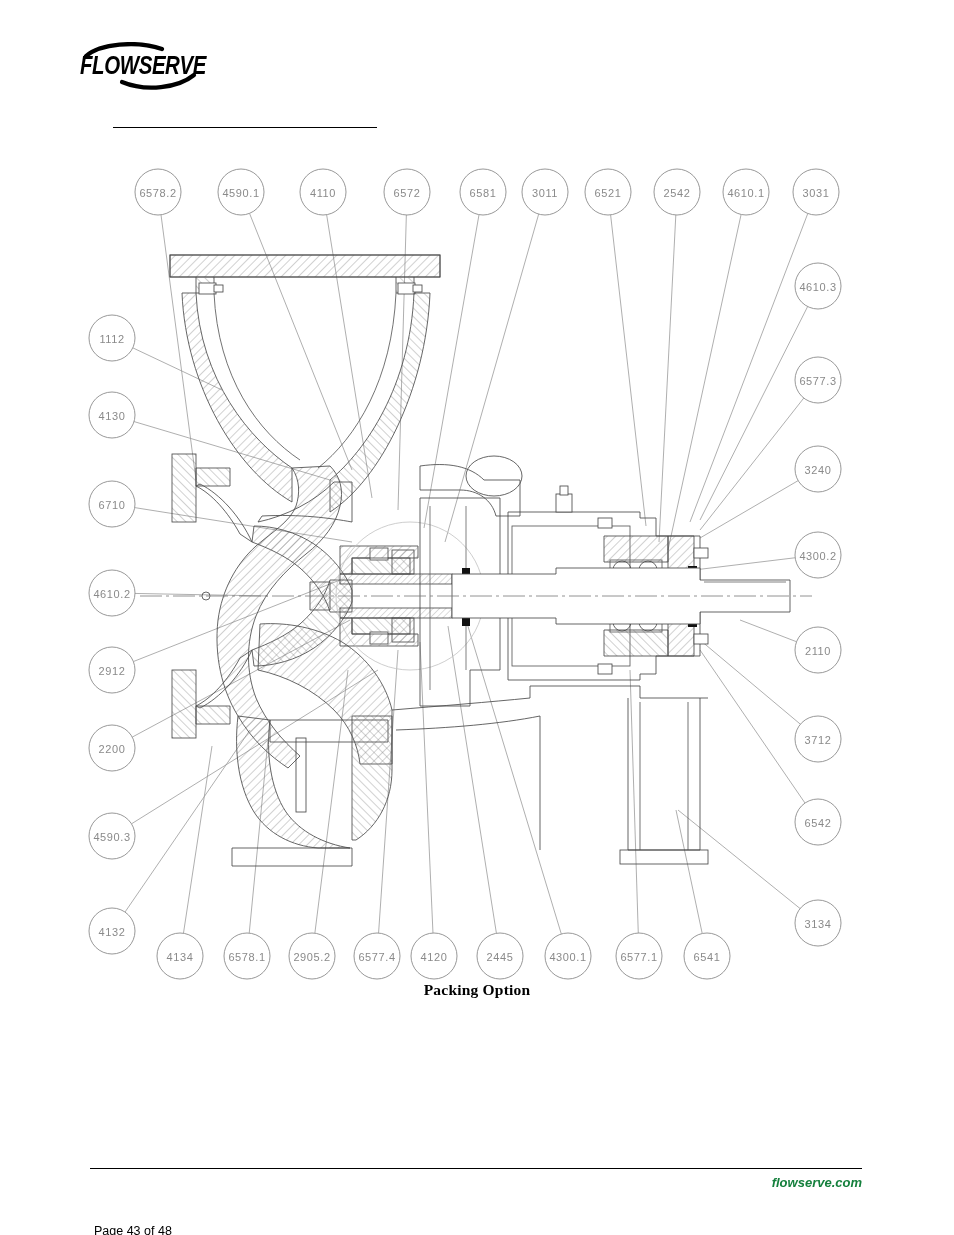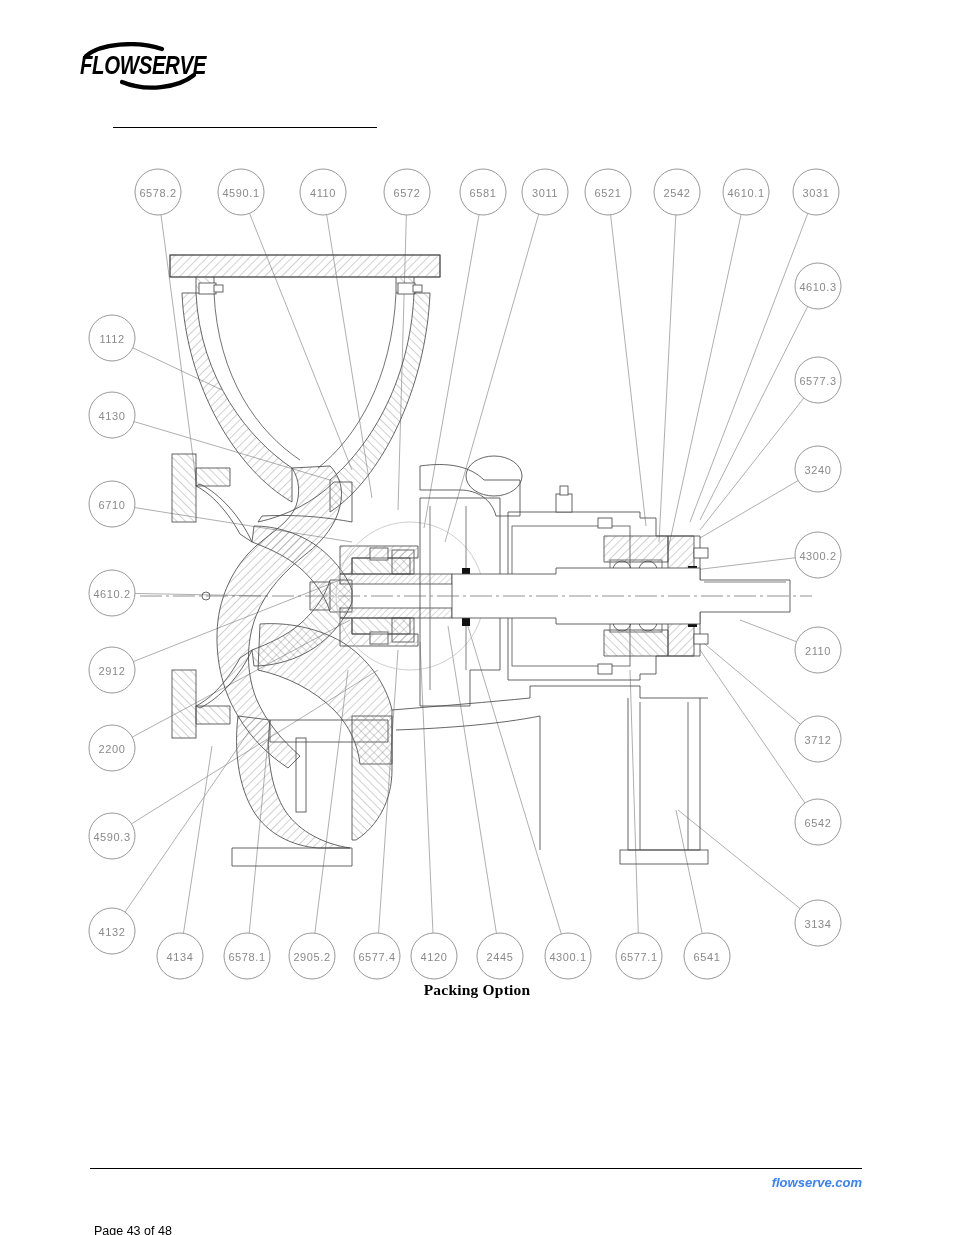--- a/index.html
+++ b/index.html
@@ -23,21 +23,21 @@
   
   #caption{position:absolute;left:0;top:981px;width:954px;text-align:center;
     font-family:"Liberation Serif", serif;font-weight:bold;font-size:15.5px;
     letter-spacing:.2px;color:#000;}
 
   
   #footer-rule{position:absolute;left:90px;top:1168px;width:772px;height:0;
     border-top:1px solid #000;}
   #footer-left{position:absolute;left:94px;top:1224px;font-size:12.5px;color:#000;}
   #footer-right{position:absolute;right:92px;top:1175px;font-size:13px;
-    font-weight:bold;font-style:italic;color:#3b82f6;}
+    font-weight:bold;font-style:italic;color:#15803d;}
 </style>
 </head>
 <body>
 
 <div id="page">
 
   <div id="logo-block">
     <svg width="230" height="50" viewBox="0 0 230 50" aria-label="Flowserve">
 
       <path d="M8,14 C22,2 58,-2 84,7" stroke="#000" stroke-width="4.2" fill="none" stroke-linecap="round"></path>

